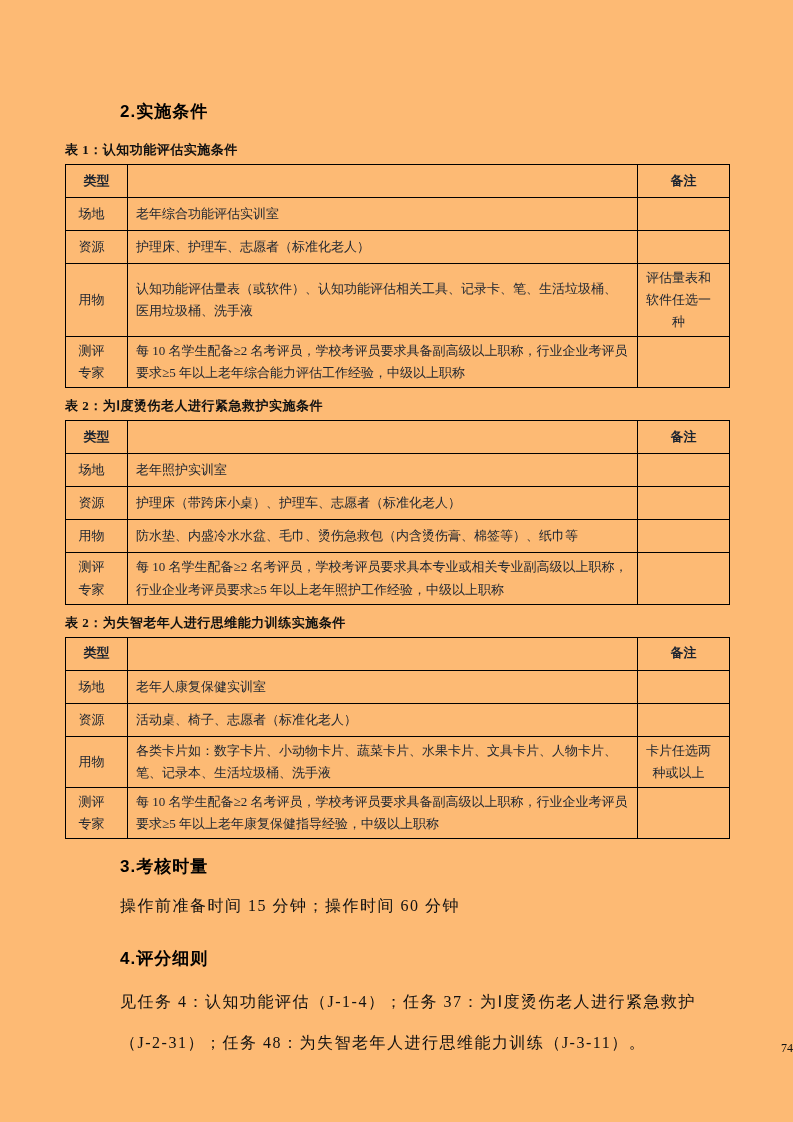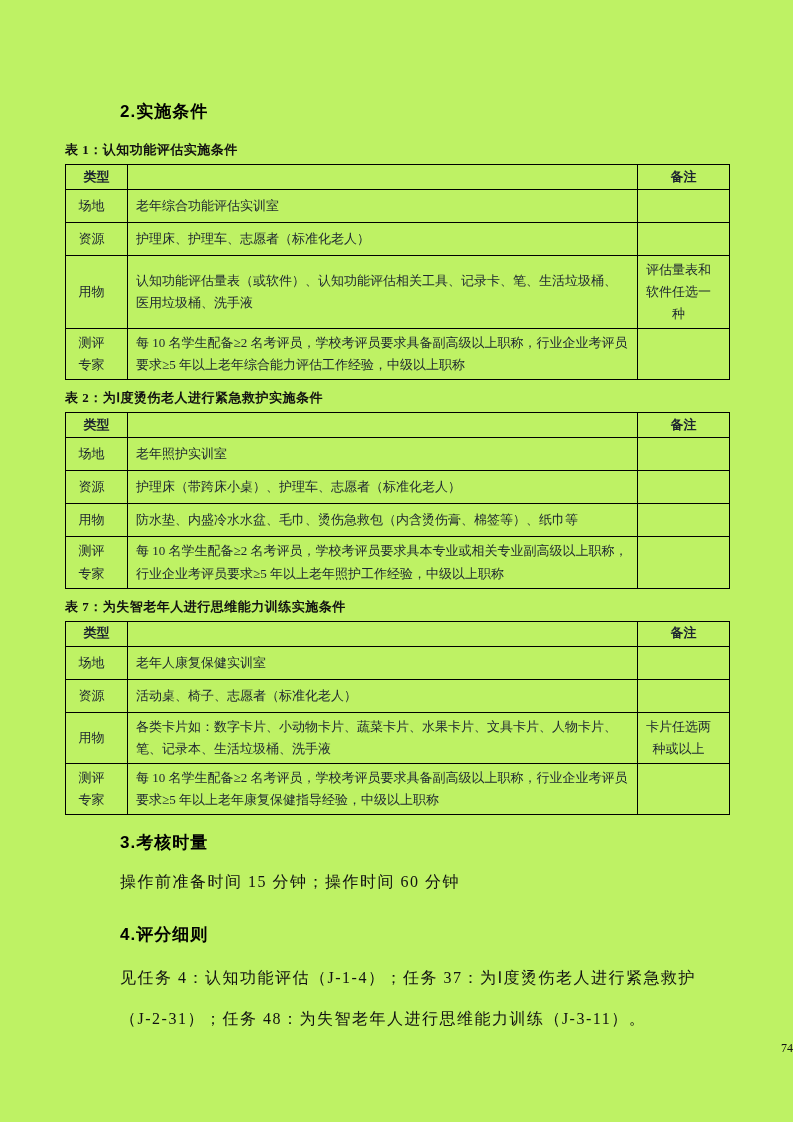--- a/index.html
+++ b/index.html
@@ -1,20 +1,20 @@
 <!DOCTYPE html>
 <html><head>
 <meta charset="utf-8">
 <style>
   html, body { margin: 0; padding: 0; background: #ffffff; }
   .page {
     position: relative;
     width: 793px;
     height: 1122px;
-    background: #bef264;
+    background: #fdba74;
     box-sizing: border-box;
     padding: 100px 64px 0 65px;
     font-family: "Liberation Serif", serif;
     color: #1c2430;
     overflow: hidden;
   }
   .heading {
     font-family: "Liberation Sans", sans-serif;
     font-size: 17px;
     font-weight: 700;
@@ -42,21 +42,21 @@
     font-size: 13px;
     line-height: 1.7;
     padding: 3px 8px;
     vertical-align: middle;
     color: #1c2430;
     height: 33px;
     box-sizing: border-box;
     word-break: break-all;
   }
   .cond-table tr.hdr-row td {
-    height: 25px;
+    height: 33px;
     font-weight: 700;
     line-height: 1.3;
     padding: 2px 4px;
   }
   .cond-table td.lbl { text-align: center; padding-left: 2px; padding-right: 12px; }
   .cond-table td.lbl span { display: inline-block; max-width: 2.5em; text-align: center; }
   .cond-table td.nte { text-align: center; padding-left: 5px; padding-right: 15px; }
   .body-text {
     font-size: 16px;
     letter-spacing: 1.5px;
@@ -151,21 +151,21 @@
         <td class="nte"></td>
       </tr>
       <tr>
         <td class="lbl"><span>测评专家</span></td>
         <td>每 10 名学生配备≥2 名考评员，学校考评员要求具本专业或相关专业副高级以上职称，行业企业考评员要求≥5 年以上老年照护工作经验，中级以上职称</td>
         <td class="nte"></td>
       </tr>
     </tbody>
   </table>
 
-  <div class="caption tight">表 7：为失智老年人进行思维能力训练实施条件</div>
+  <div class="caption tight">表 2：为失智老年人进行思维能力训练实施条件</div>
   <table class="cond-table">
     <colgroup>
         <col style="width:62px">
         <col style="width:510px">
         <col style="width:92px">
       </colgroup>
     <tbody>
       <tr class="hdr-row">
         <td class="lbl">类型</td>
         <td></td>

